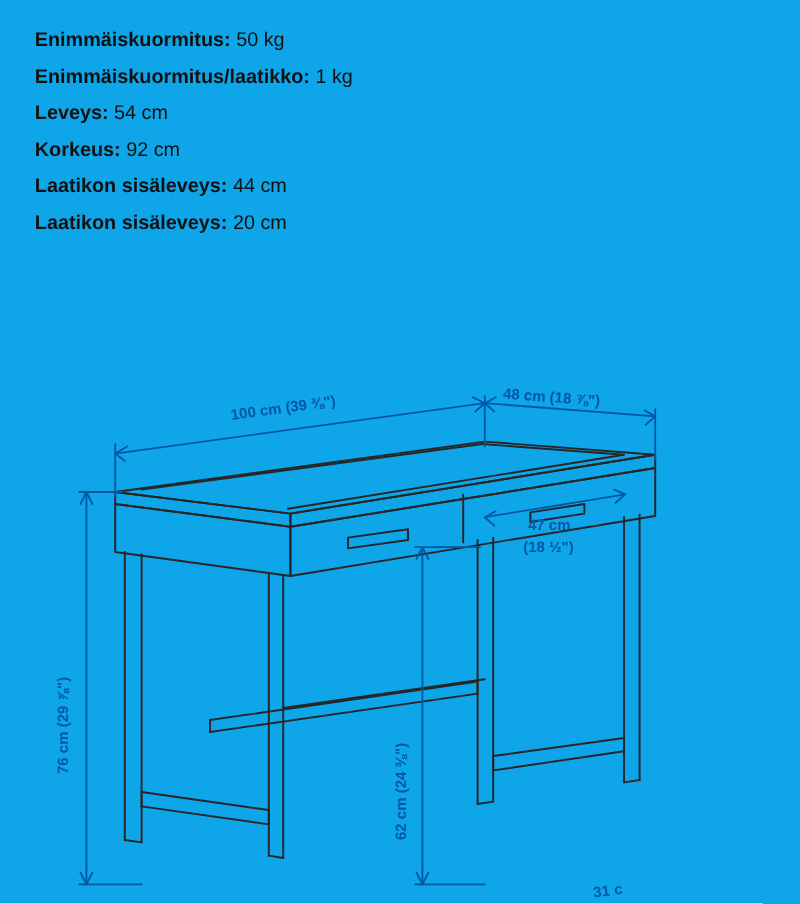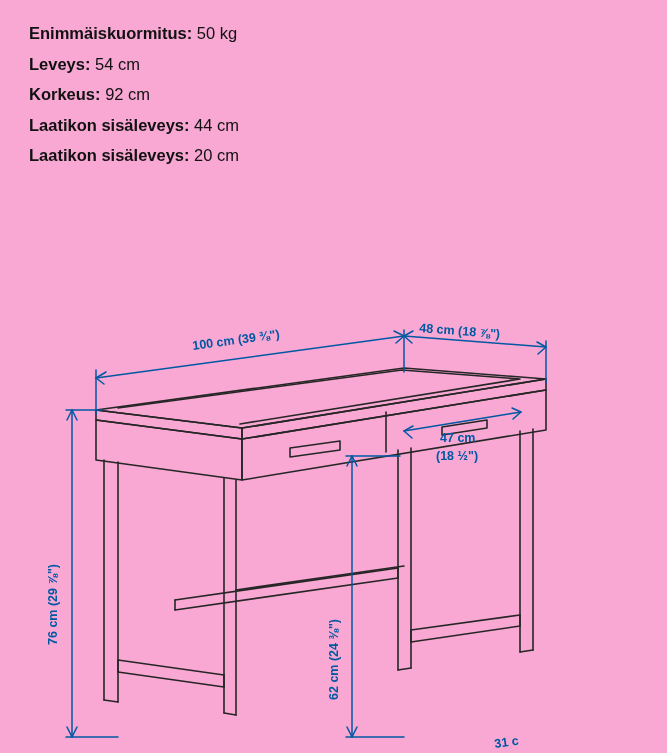--- a/index.html
+++ b/index.html
@@ -9,21 +9,21 @@
     width: 667px;
     height: 753px;
     background: #ffffff;
     font-family: "Liberation Sans", sans-serif;
   }
   #page {
     position: relative;
     width: 667px;
     height: 753px;
     overflow: hidden;
-    background: #f9a8d4;
+    background: #0ea5e9;
   }
   .spec-list {
     position: absolute;
     top: 18px;
     left: 29px;
     width: 600px;
   }
   .spec-row {
     font-size: 16.5px;
     line-height: 30.5px;
@@ -49,20 +49,24 @@
 </style>
 </head>
 <body>
 
 <div id="page">
 
   <div class="spec-list">
     <div class="spec-row">
       <span class="spec-label">Enimmäiskuormitus:</span>
       <span class="spec-value">50 kg</span>
+    </div>
+    <div class="spec-row">
+      <span class="spec-label">Enimmäiskuormitus/laatikko:</span>
+      <span class="spec-value">1 kg</span>
     </div>
     <div class="spec-row">
       <span class="spec-label">Leveys:</span>
       <span class="spec-value">54 cm</span>
     </div>
     <div class="spec-row">
       <span class="spec-label">Korkeus:</span>
       <span class="spec-value">92 cm</span>
     </div>
     <div class="spec-row">

